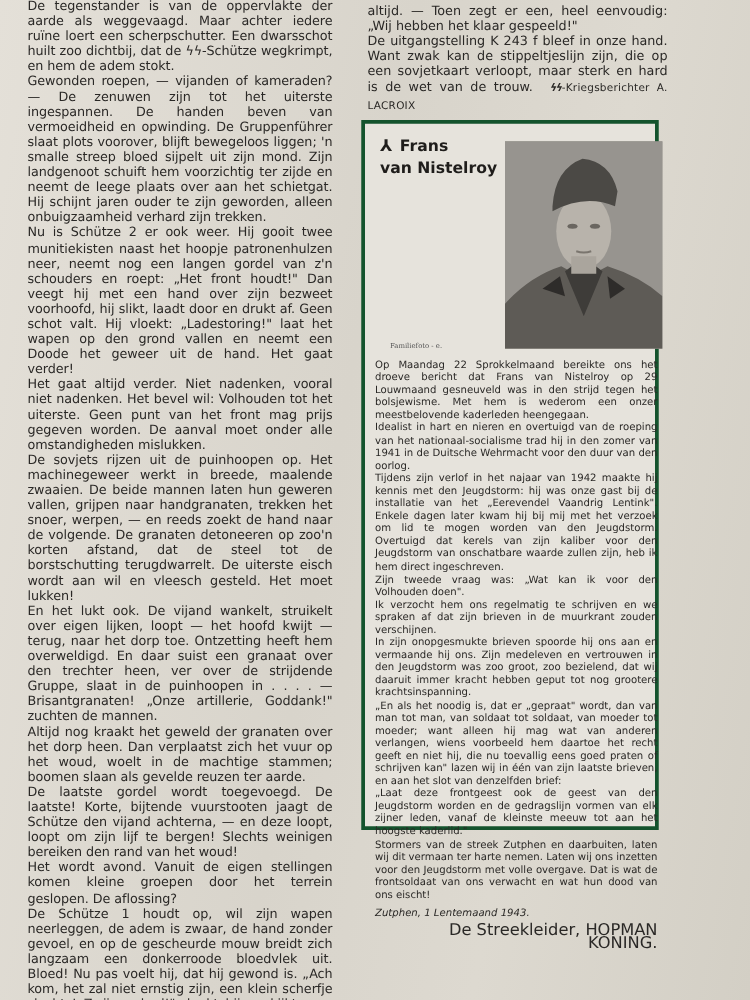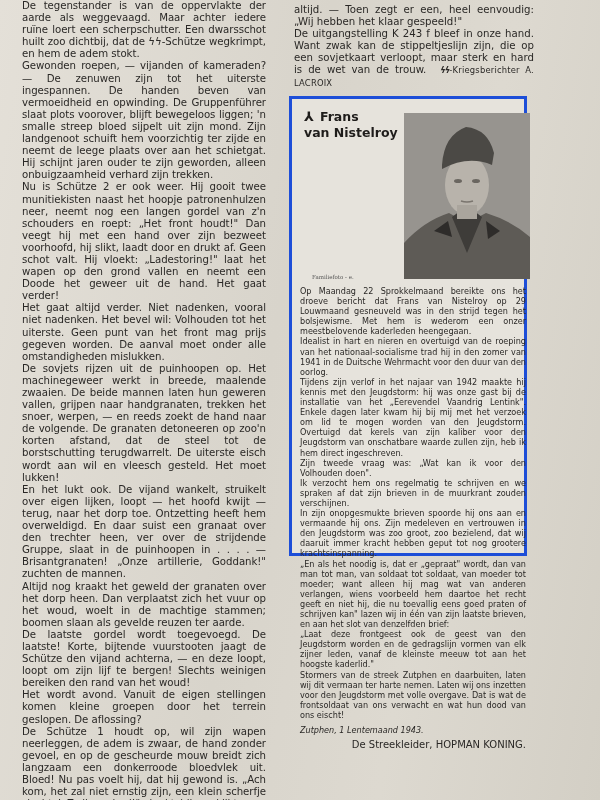--- a/index.html
+++ b/index.html
@@ -18,40 +18,40 @@
   }
   .left-col p { margin: 0; }
   .right-top {
     position: absolute; left: 294px; top: 4px; width: 240px;
     font-size: 10.2px; line-height: 12.1px; text-align: justify;
   }
   .right-top p { margin: 0; }
   .byline { font-size: 8.4px; letter-spacing: 0.2px; margin-left: 8px; }
   .ss { font-weight: bold; font-style: italic; letter-spacing: -1px; }
   .obit {
-    position: absolute; left: 289px; top: 96px; width: 238px; height: 460px;
-    border: 3px solid #1d4ed8; background: #e6e3dc;
+    position: absolute; left: 289px; top: 96px; width: 238px; height: 568px;
+    border: 3px solid #14532d; background: #e6e3dc;
     padding: 0 8px; box-sizing: border-box;
   }
   .obit-head { position: absolute; left: 12px; top: 10px; font-weight: bold; font-size: 12.5px; line-height: 16px; color: #1f1d1b; }
   .rune { display: inline-block; font-size: 13px; margin-right: 6px; }
   .photo {
     position: absolute; left: 112px; top: 14px; width: 126px; height: 166px;
     background: linear-gradient(180deg, #8e8b86 0%, #9b9893 40%, #8a8781 100%);
     overflow: hidden;
   }
   .photo svg { width: 100%; height: 100%; display: block; }
   .caption { position: absolute; left: 20px; top: 175px; font-size: 5.5px; font-family: "DejaVu Serif", serif; color: #555; }
   .obit-body {
     position: absolute; left: 8px; top: 187px; width: 226px;
     font-size: 8.1px; line-height: 10.1px; text-align: justify;
   }
   .obit-body p { margin: 0; }
   .obit-date { margin-top: 5px !important; font-style: italic; }
-  .obit-sign { text-align: right; margin-top: 5px !important; font-size: 10px; }
+  .obit-sign { text-align: right; margin-top: 5px !important; font-size: 13px; }
 </style>
 </head>
 <body>
 
 <div class="left-col">
   <p>De tegenstander is van de oppervlakte der aarde als weggevaagd. Maar achter iedere ruïne loert een scherpschutter. Een dwarsschot huilt zoo dichtbij, dat de ϟϟ-Schütze wegkrimpt, en hem de adem stokt.</p>
   <p>Gewonden roepen, — vijanden of kameraden? — De zenuwen zijn tot het uiterste ingespannen. De handen beven van vermoeidheid en opwinding. De Gruppenführer slaat plots voorover, blijft bewegeloos liggen; 'n smalle streep bloed sijpelt uit zijn mond. Zijn landgenoot schuift hem voorzichtig ter zijde en neemt de leege plaats over aan het schietgat. Hij schijnt jaren ouder te zijn geworden, alleen onbuigzaamheid verhard zijn trekken.</p>
   <p>Nu is Schütze 2 er ook weer. Hij gooit twee munitiekisten naast het hoopje patronenhulzen neer, neemt nog een langen gordel van z'n schouders en roept: „Het front houdt!" Dan veegt hij met een hand over zijn bezweet voorhoofd, hij slikt, laadt door en drukt af. Geen schot valt. Hij vloekt: „Ladestoring!" laat het wapen op den grond vallen en neemt een Doode het geweer uit de hand. Het gaat verder!</p>
   <p>Het gaat altijd verder. Niet nadenken, vooral niet nadenken. Het bevel wil: Volhouden tot het uiterste. Geen punt van het front mag prijs gegeven worden. De aanval moet onder alle omstandigheden mislukken.</p>
   <p>De sovjets rijzen uit de puinhoopen op. Het machinegeweer werkt in breede, maalende zwaaien. De beide mannen laten hun geweren vallen, grijpen naar handgranaten, trekken het snoer, werpen, — en reeds zoekt de hand naar de volgende. De granaten detoneeren op zoo'n korten afstand, dat de steel tot de borstschutting terugdwarrelt. De uiterste eisch wordt aan wil en vleesch gesteld. Het moet lukken!</p>

